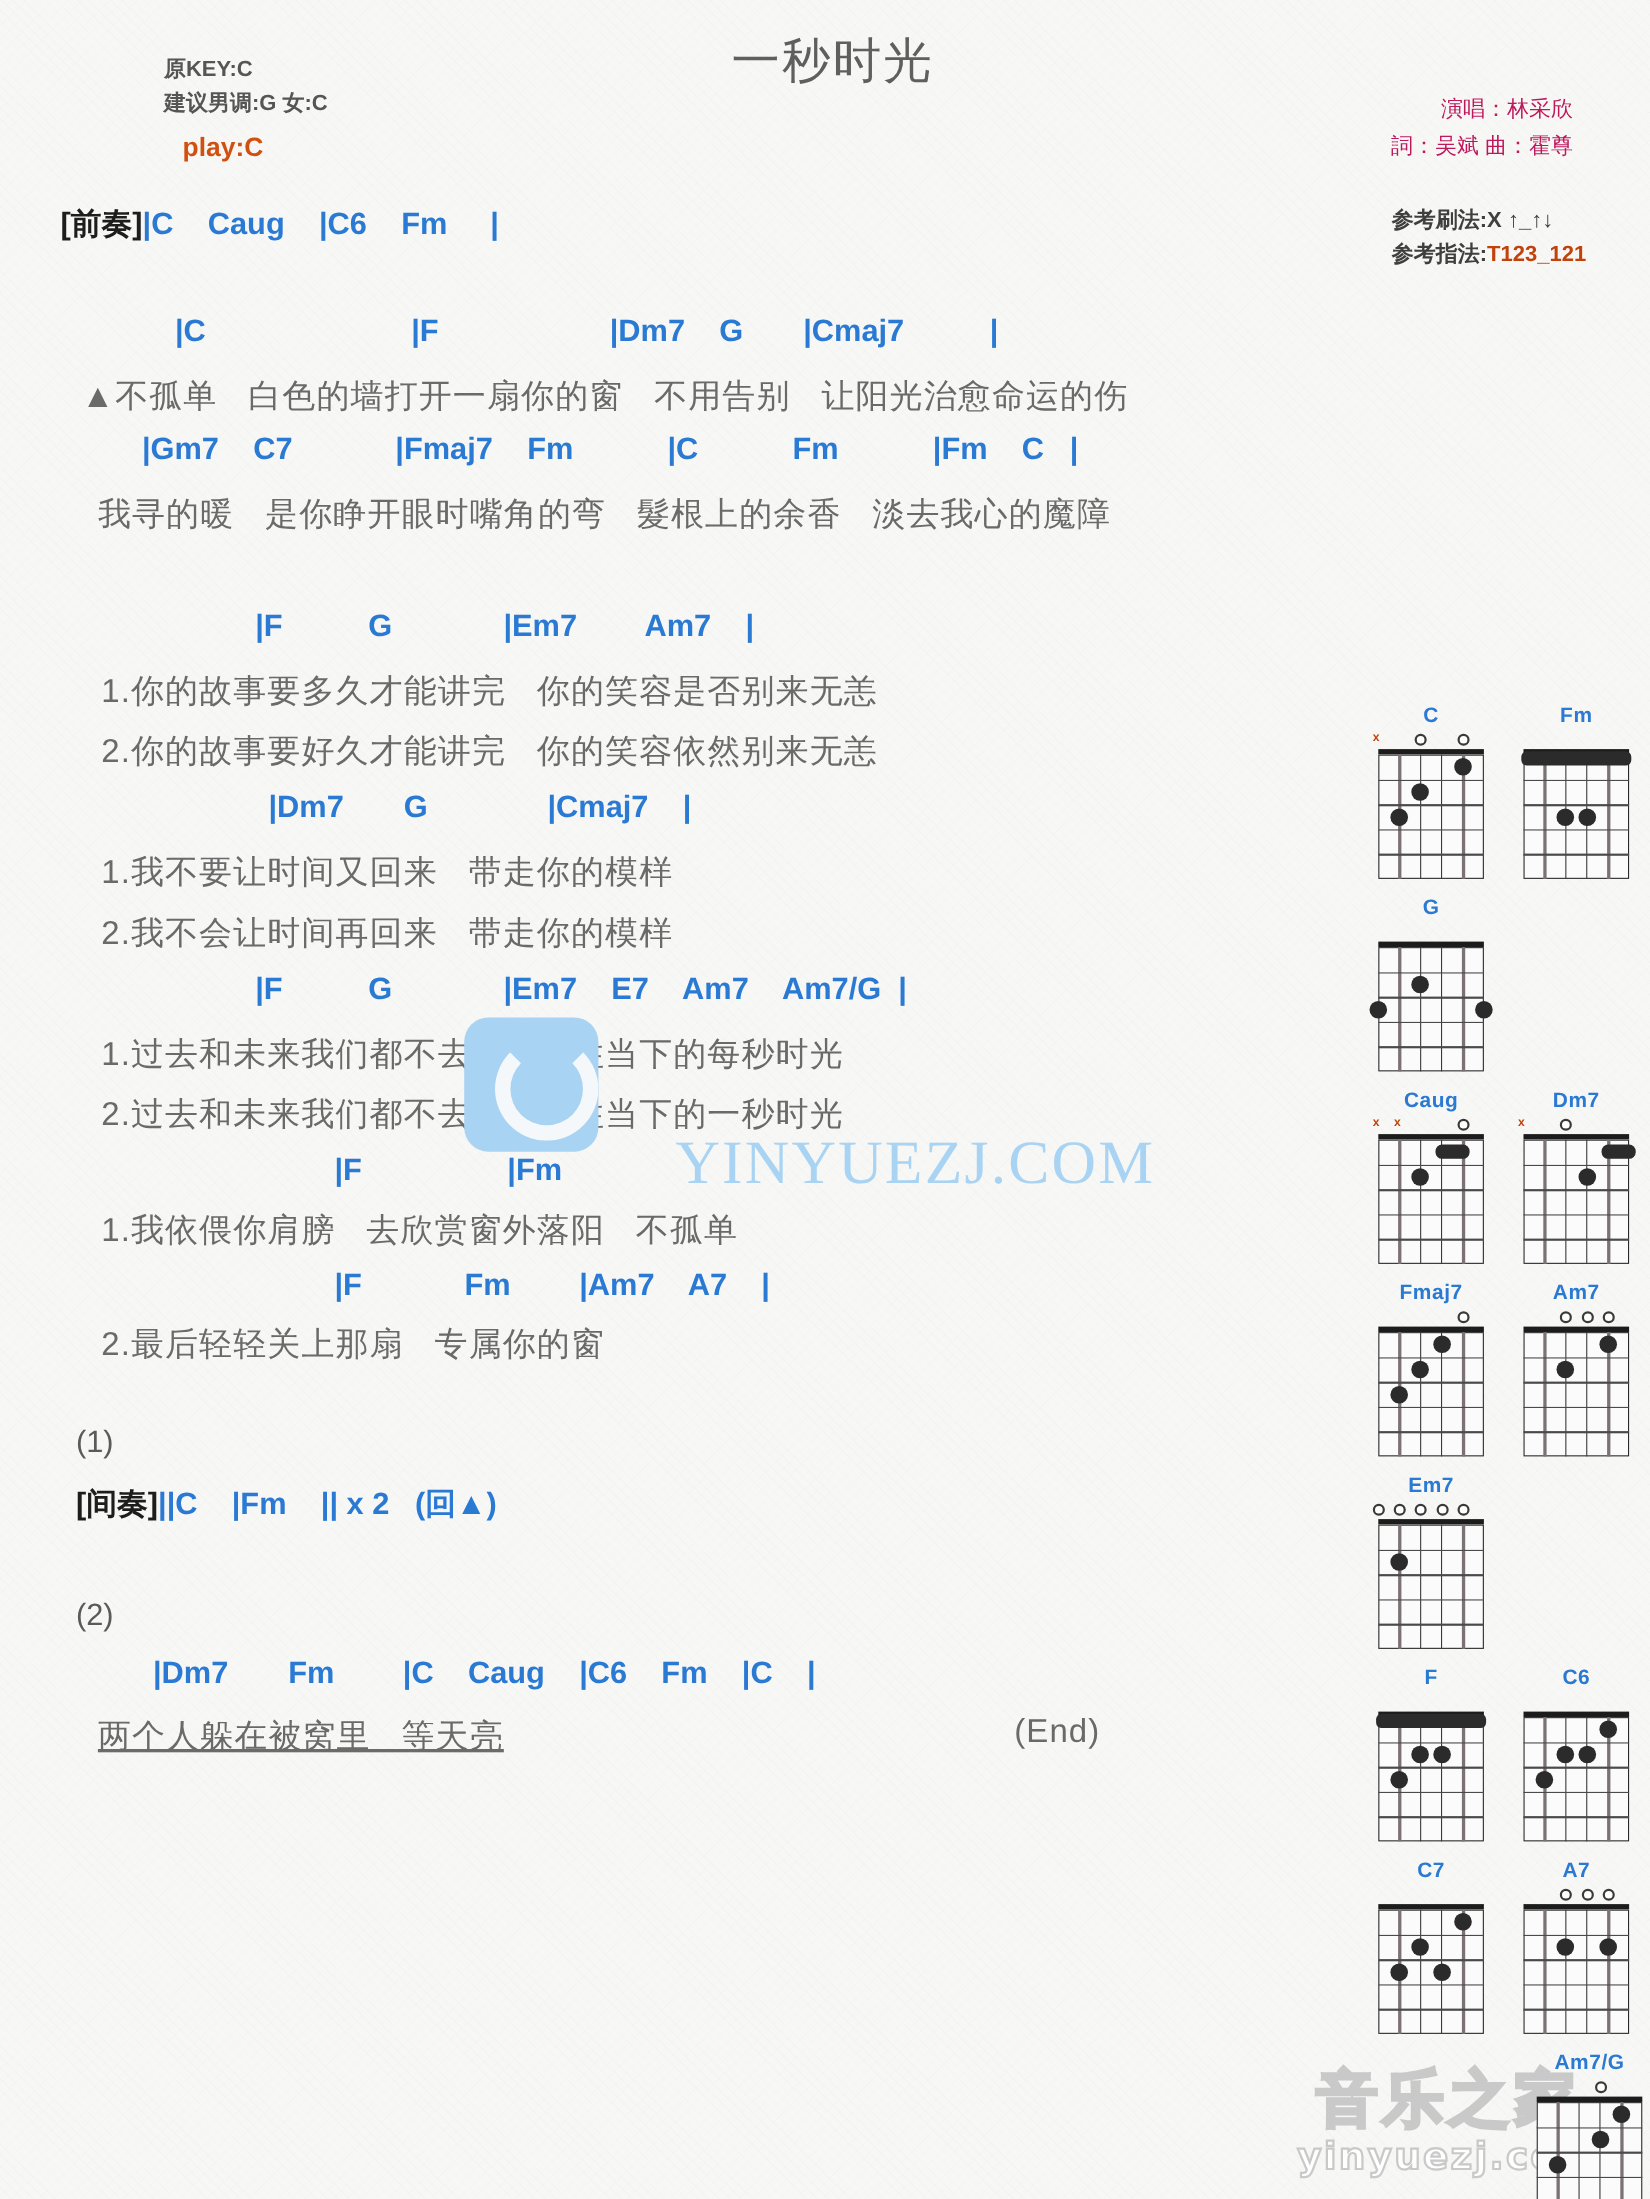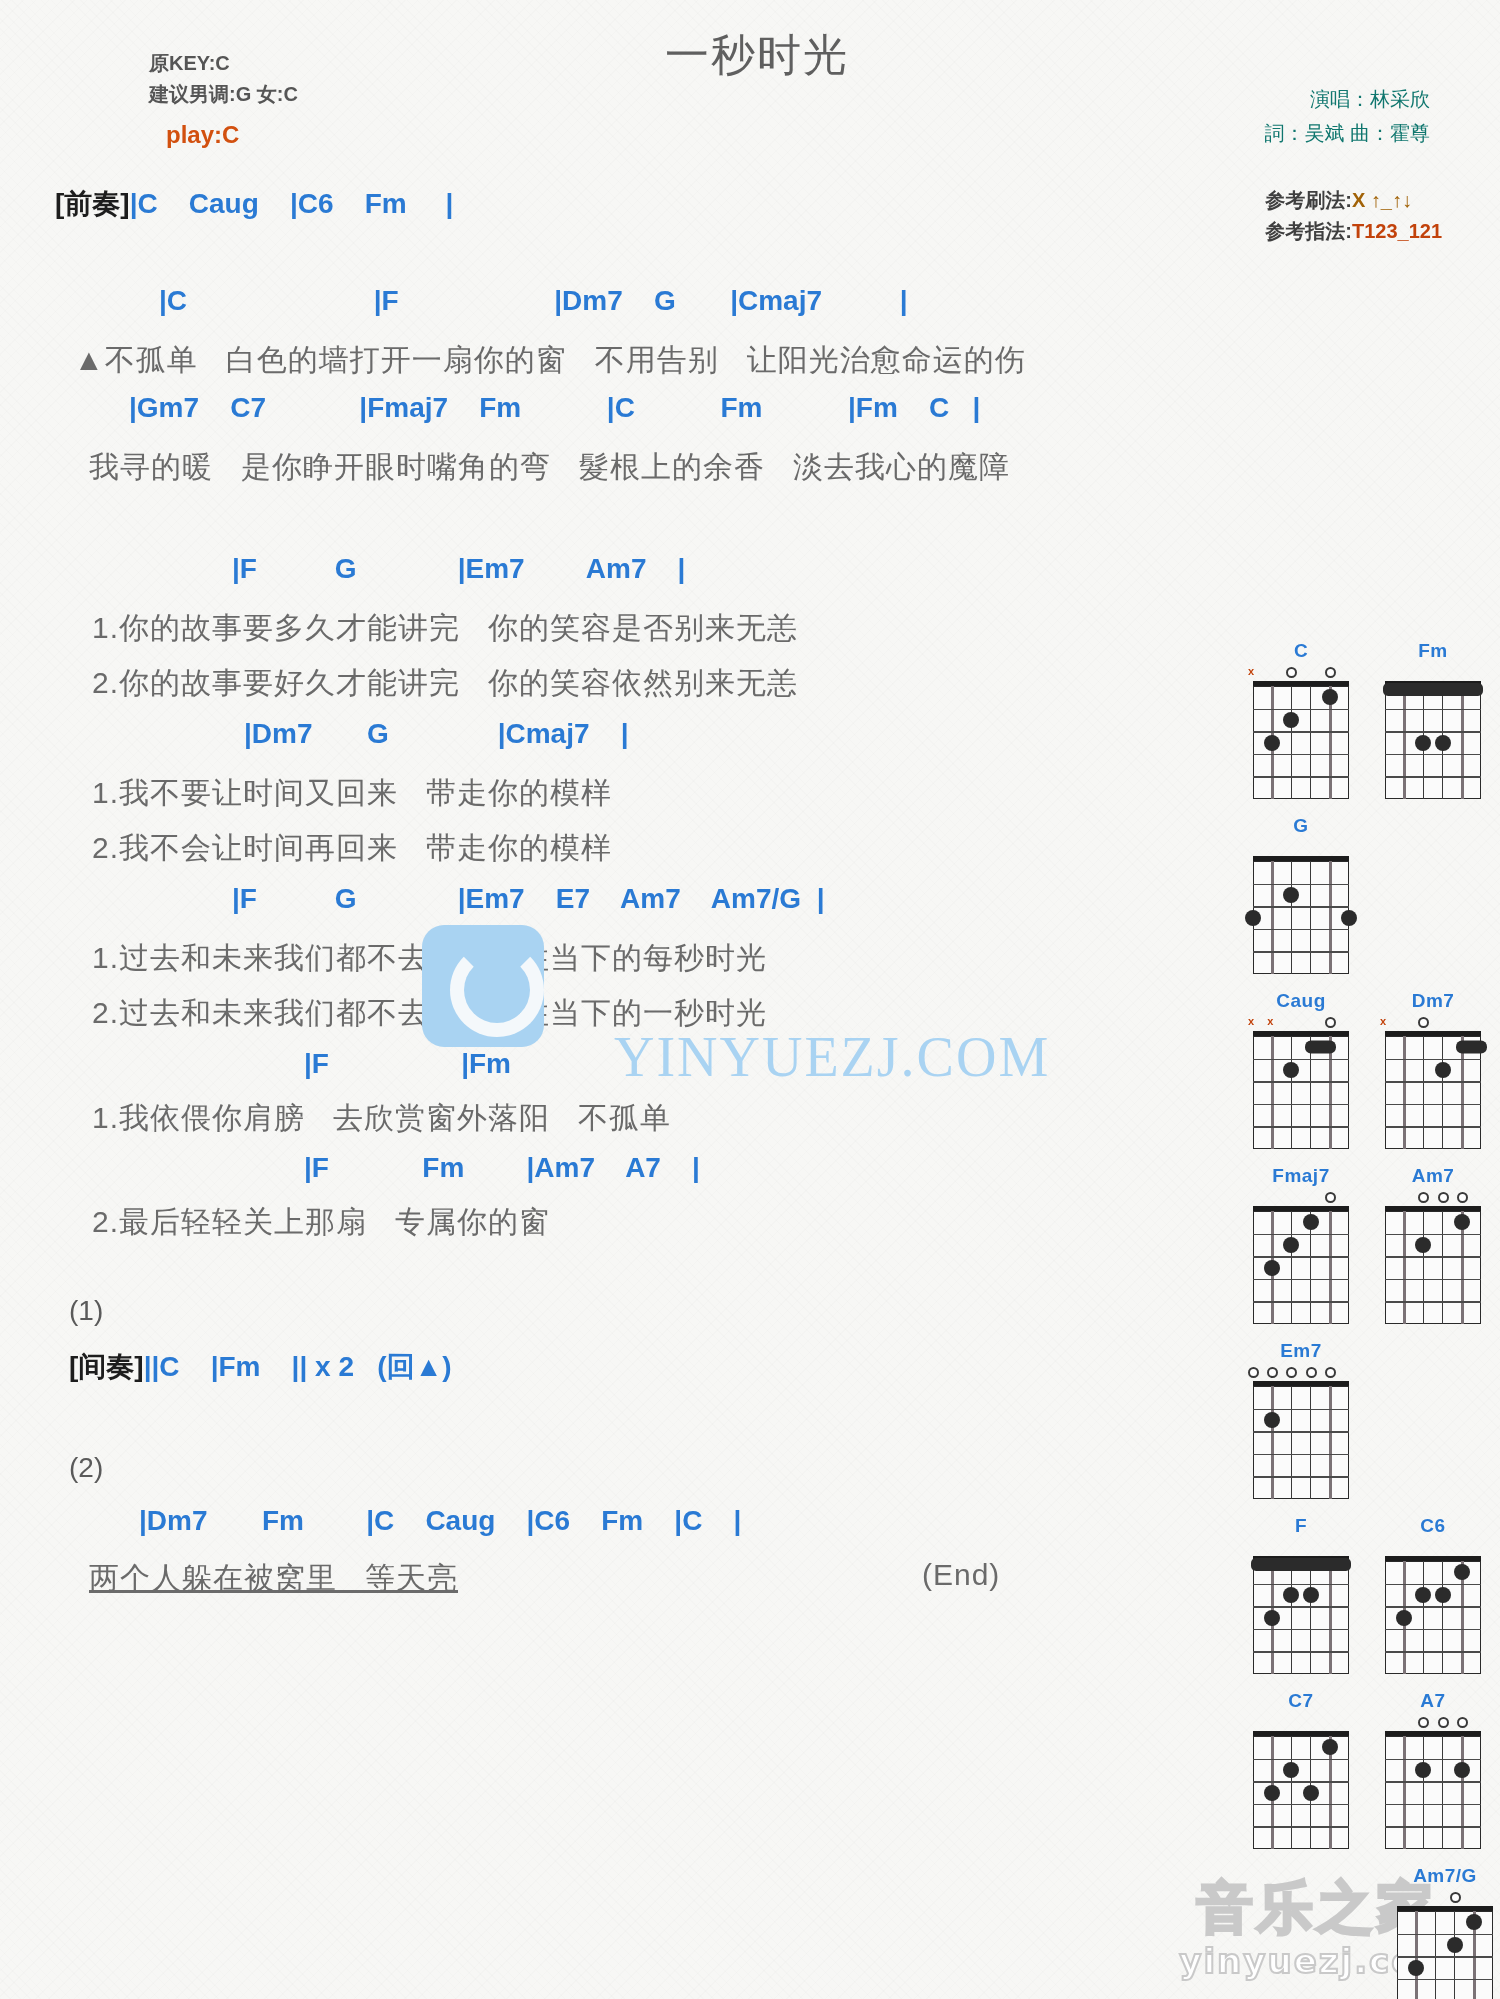--- a/index.html
+++ b/index.html
@@ -25,25 +25,25 @@
   .keyinfo div{font-size:20px;color:#555;white-space:nowrap;font-weight:600;}
   .keyinfo .play{color:#d2500f;font-size:24px;font-weight:bold;margin-top:6px;margin-left:17px;}
 
   .song-title{
     position:absolute;left:0;right:0;top:26px;
     text-align:center;font-size:44px;color:#5f5f5f;
     letter-spacing:2px;font-weight:500;
   }
 
   .credits{position:absolute;right:70px;top:82px;text-align:right;line-height:1.7;}
-  .credits div{font-size:20px;color:#0f766e;white-space:nowrap;}
+  .credits div{font-size:20px;color:#be185d;white-space:nowrap;}
 
   .play-hints{position:absolute;right:58px;top:185px;text-align:left;line-height:1.55;}
   .play-hints div{font-size:20px;white-space:nowrap;font-weight:bold;color:#3f3f3f;}
-  .play-hints .val-blue{color:#a16207;font-weight:bold;}
+  .play-hints .val-blue{color:#404040;font-weight:bold;}
   .play-hints .val-orange{color:#c2420b;font-weight:bold;}
 
   
   .block{position:absolute;left:0;}
   .chordline{
     font-size:28px;color:#2a7ad4;font-weight:bold;white-space:pre;
     font-family:"Liberation Sans","DejaVu Sans",sans-serif;
     letter-spacing:0px;
   }
   .lyricline{

